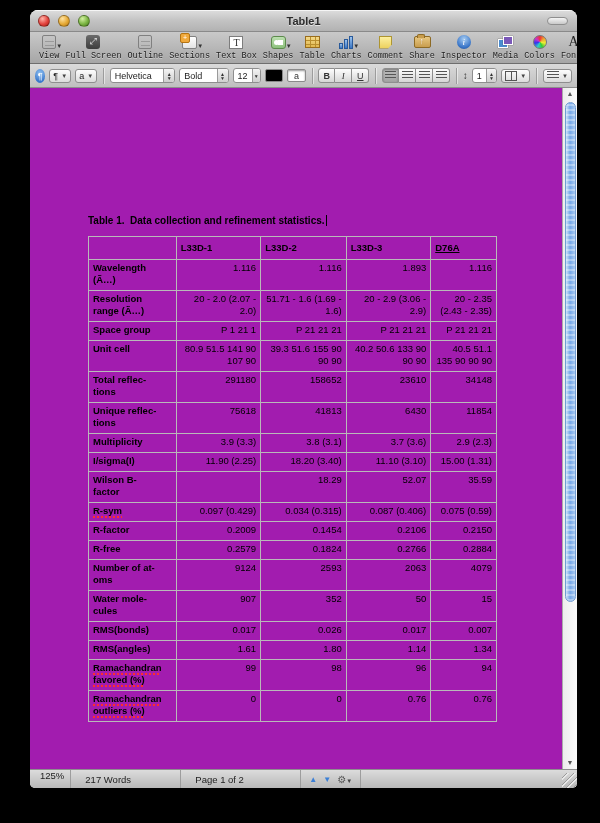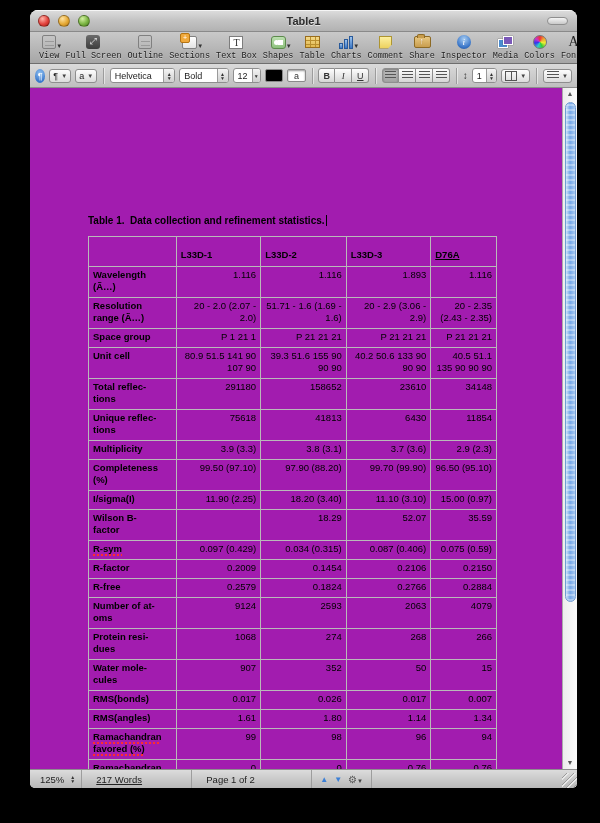--- a/index.html
+++ b/index.html
@@ -86,37 +86,37 @@
   .list-ic{width:12px;height:9px;background:repeating-linear-gradient(#555 0 1px,#0000 1px 3px);}
   
   .content{position:relative;height:681px;background:#fff;display:flex;}
   .page{flex:1;position:relative;background:#a21caf;overflow:hidden;}
   .doc-title{position:absolute;left:58px;top:127px;font-size:10px;font-weight:bold;color:#000;white-space:pre-wrap;}
   .text-caret{display:inline-block;width:1px;height:11px;background:#000;vertical-align:-2px;margin-left:1px;}
   table.stats{border-collapse:collapse;table-layout:fixed;position:absolute;left:58px;top:148px;width:409px;}
   table.stats td{border:1px solid #b9b9b9;padding:2px 4px 4px;font-size:9.5px;line-height:12px;vertical-align:top;color:#000;}
   td.row-label{font-weight:bold;white-space:pre-line;}
   td.cell-value{text-align:right;}
-  tr.hdr td{font-weight:bold;padding-top:12px;padding-bottom:5px;}
+  tr.hdr td{font-weight:bold;padding-top:5px;padding-bottom:5px;}
   .misspelled{text-decoration:underline dotted #ff2d2d;text-decoration-thickness:1.5px;text-underline-offset:2px;}
   
   .vscroll{width:15px;background:linear-gradient(90deg,#ededed,#fafafa);border-left:1px solid #ababab;position:relative;}
   .scroll-arrow{position:absolute;left:0;width:14px;height:12px;text-align:center;font-size:7px;color:#555;line-height:12px;}
   .scroll-arrow.up{top:0;}
   .scroll-arrow.down{bottom:0;}
   .sthumb{position:absolute;left:1.5px;top:14px;width:11px;height:500px;border-radius:6px;border:1px solid #6f9bd2;
     background:
      repeating-linear-gradient(0deg,rgba(255,255,255,.35) 0 2px,rgba(255,255,255,0) 2px 5px),
      linear-gradient(90deg,#cfe2f7,#74a7e8 45%,#a9caf1);}
   
   .statusbar{height:19px;background:linear-gradient(#dcdcdc,#b8b8b8);border-top:1px solid #8e8e8e;
     display:flex;align-items:center;font-size:9.5px;color:#222;position:relative;}
-  .sb-zoom{display:flex;align-items:center;height:100%;padding:0 6px 0 10px;border-right:1px solid #9d9d9d;gap:6px;}
+  .sb-zoom{display:flex;align-items:flex-end;height:100%;padding:0 6px 0 10px;border-right:1px solid #9d9d9d;gap:6px;flex-direction:column;}
   .sb-step{display:flex;flex-direction:column;font-size:5px;line-height:4px;color:#333;}
-  .sb-words{height:100%;display:flex;align-items:center;padding:0 14px;border-right:1px solid #9d9d9d;min-width:110px;text-decoration:underline;}
+  .sb-words{height:100%;display:flex;align-items:center;padding:0 14px;border-right:1px solid #9d9d9d;min-width:110px;}
   .sb-page{height:100%;display:flex;align-items:center;padding:0 14px;border-right:1px solid #9d9d9d;min-width:120px;}
   .sb-nav{display:flex;align-items:center;gap:6px;padding:0 8px;height:100%;border-right:1px solid #9d9d9d;}
   .tri{font-size:8px;color:#3b7fd6;}
   .gear{font-size:10px;color:#555;}
   .gear .dcaret{font-size:6px;color:#444;}
   .resize-grip{position:absolute;right:0;bottom:0;width:15px;height:15px;
     background:repeating-linear-gradient(135deg,#0000 0 3px,#9a9a9a 3px 4px,#e8e8e8 4px 5px);}
 </style>
 </head>
 <body>
@@ -368,33 +368,25 @@
                 <td class="cell-value">11854</td>
               </tr>
               <tr>
                 <td class="row-label">Multiplicity</td>
                 <td class="cell-value">3.9 (3.3)</td>
                 <td class="cell-value">3.8 (3.1)</td>
                 <td class="cell-value">3.7 (3.6)</td>
                 <td class="cell-value">2.9 (2.3)</td>
               </tr>
               <tr>
-                <td class="row-label">Completeness
-(%)</td>
-                <td class="cell-value">99.50 (97.10)</td>
-                <td class="cell-value">97.90 (88.20)</td>
-                <td class="cell-value">99.70 (99.90)</td>
-                <td class="cell-value">96.50 (95.10)</td>
-              </tr>
-              <tr>
                 <td class="row-label">I/sigma(I)</td>
                 <td class="cell-value">11.90 (2.25)</td>
                 <td class="cell-value">18.20 (3.40)</td>
                 <td class="cell-value">11.10 (3.10)</td>
-                <td class="cell-value">15.00 (0.97)</td>
+                <td class="cell-value">15.00 (1.31)</td>
               </tr>
               <tr>
                 <td class="row-label">Wilson B-
 factor</td>
                 <td class="cell-value"></td>
                 <td class="cell-value">18.29</td>
                 <td class="cell-value">52.07</td>
                 <td class="cell-value">35.59</td>
               </tr>
               <tr>
@@ -420,28 +412,20 @@
               </tr>
               <tr>
                 <td class="row-label">Number of at-
 oms</td>
                 <td class="cell-value">9124</td>
                 <td class="cell-value">2593</td>
                 <td class="cell-value">2063</td>
                 <td class="cell-value">4079</td>
               </tr>
               <tr>
-                <td class="row-label">Protein resi-
-dues</td>
-                <td class="cell-value">1068</td>
-                <td class="cell-value">274</td>
-                <td class="cell-value">268</td>
-                <td class="cell-value">266</td>
-              </tr>
-              <tr>
                 <td class="row-label">Water mole-
 cules</td>
                 <td class="cell-value">907</td>
                 <td class="cell-value">352</td>
                 <td class="cell-value">50</td>
                 <td class="cell-value">15</td>
               </tr>
               <tr>
                 <td class="row-label">RMS(bonds)</td>
                 <td class="cell-value">0.017</td>

